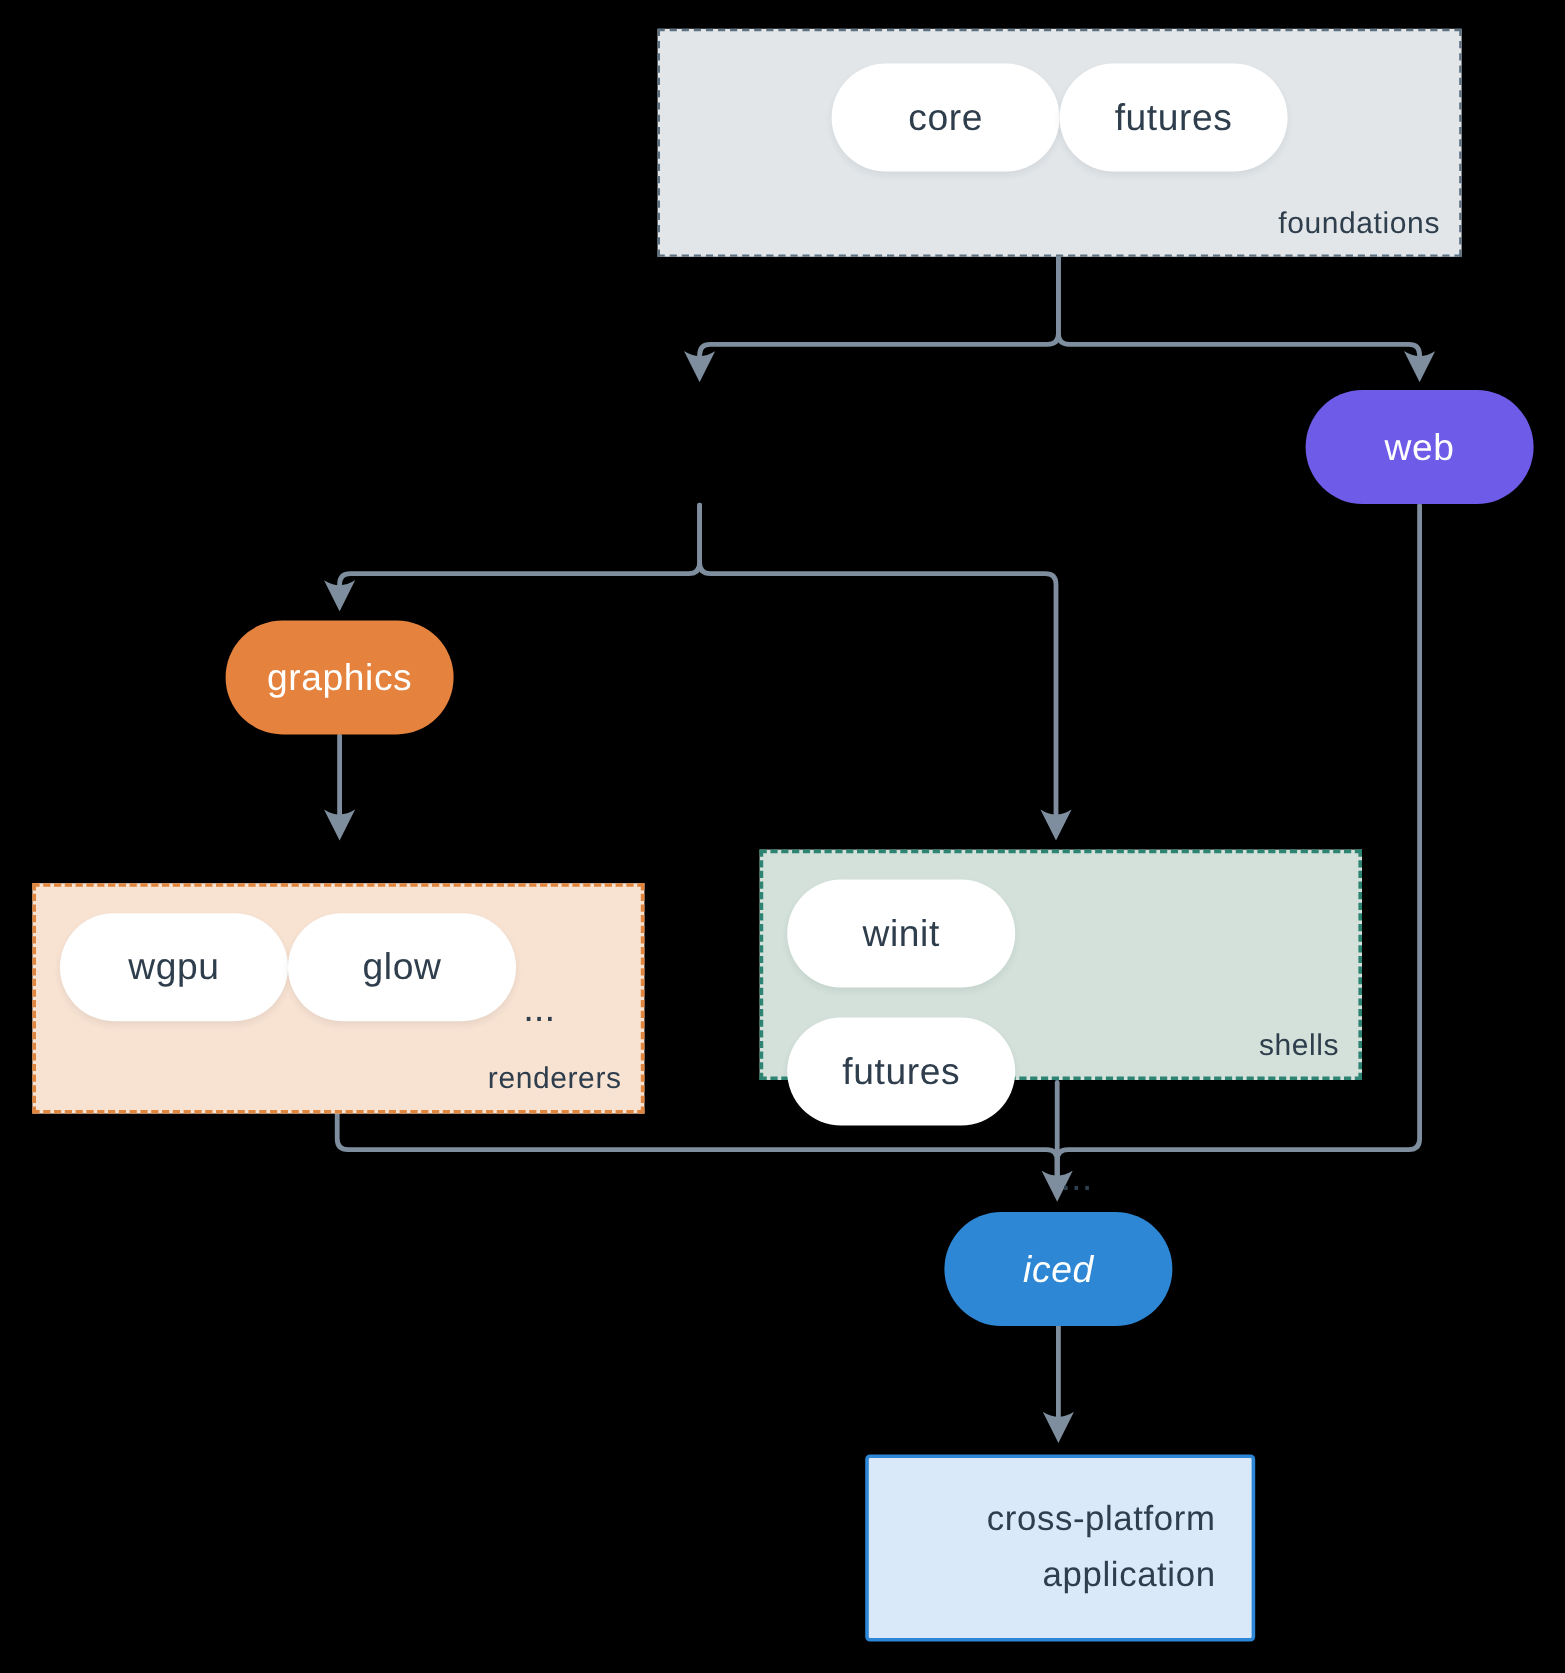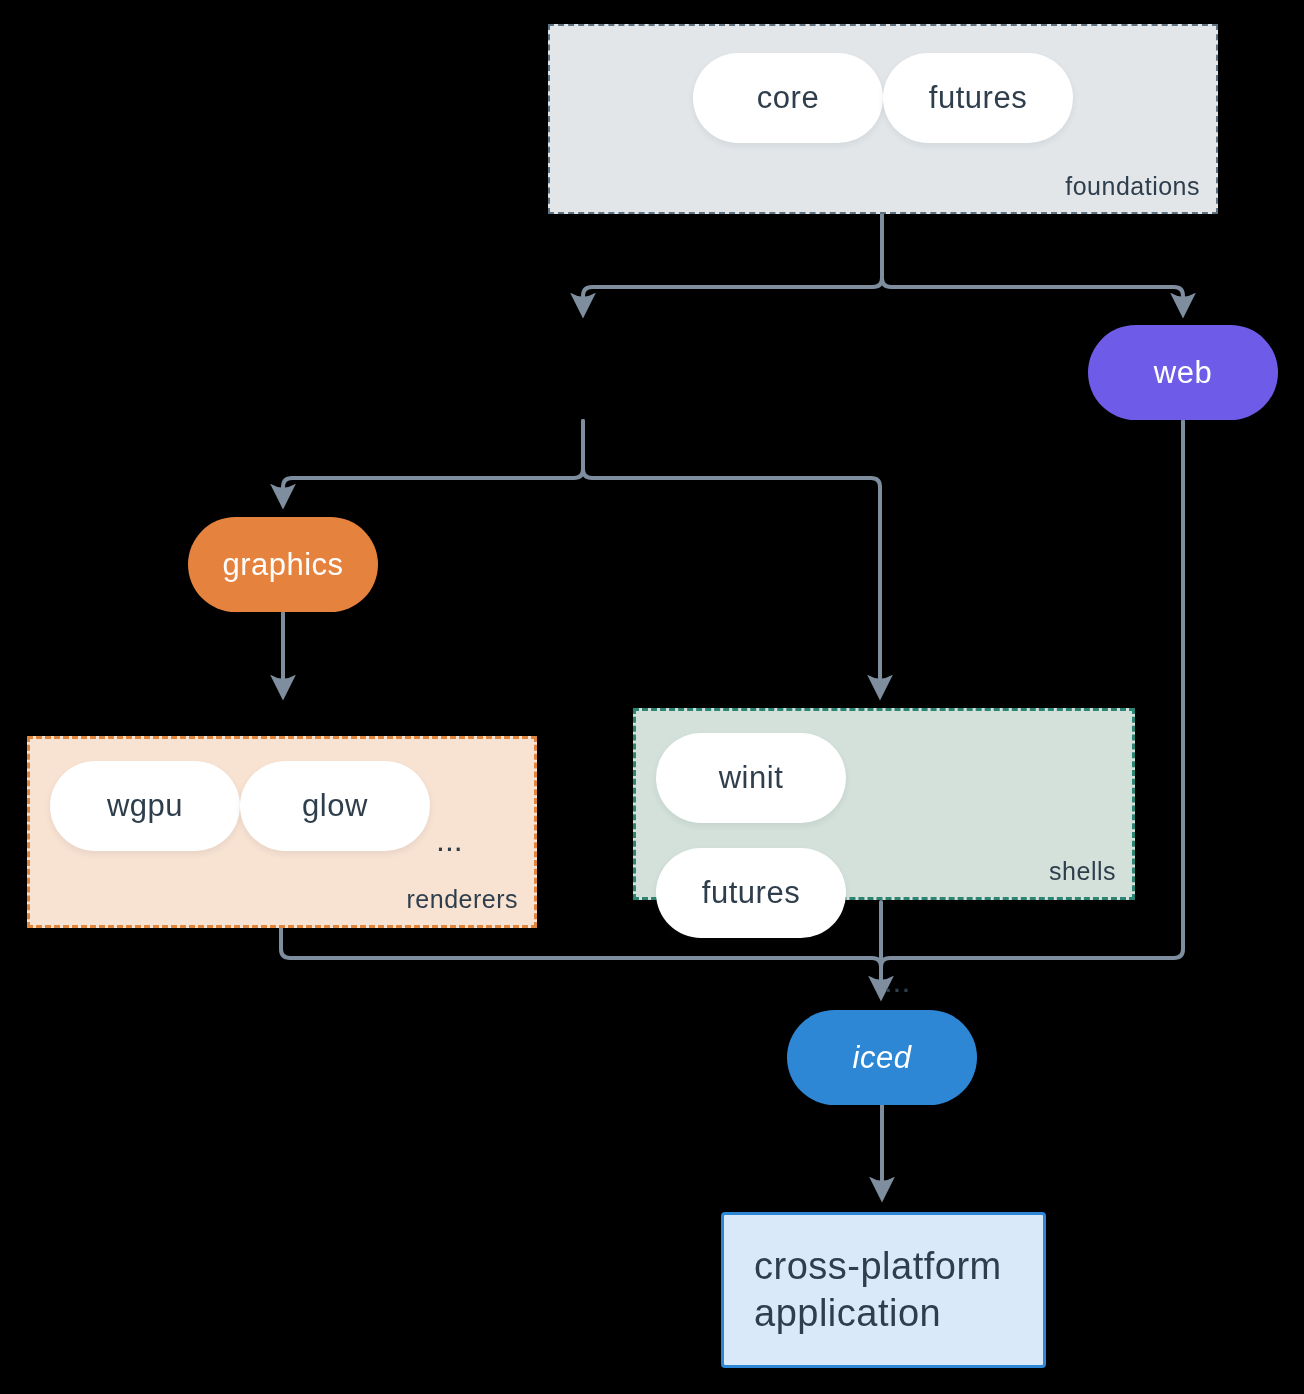--- a/index.html
+++ b/index.html
@@ -80,22 +80,22 @@
   .node-native{left:488px;top:325px;background:var(--purple);}
   .node-web{left:1088px;top:325px;background:var(--purple);}
   .node-graphics{left:188px;top:517px;background:var(--orange);}
   .node-iced{left:787px;top:1010px;background:var(--blue);font-style:italic;}
   .app-box{
     position:absolute;left:721px;top:1212px;
     width:325px;height:156px;box-sizing:border-box;
     background:var(--app-fill);
     border:3px solid var(--app-border);
     border-radius:4px;
-    display:flex;align-items:center;justify-content:center;text-align:left;
-    font-size:38px;line-height:47px;color:var(--text-dark);letter-spacing:.5px;
+    display:flex;align-items:center;justify-content:center;text-align:right;
+    font-size:29px;line-height:47px;color:var(--text-dark);letter-spacing:.5px;
     padding:0 30px;
   }
 </style>
 </head>
 <body>
 
 <div class="canvas">
 
   <svg class="connectors" width="1304" height="1394" viewBox="0 0 1304 1394">
     <defs>

